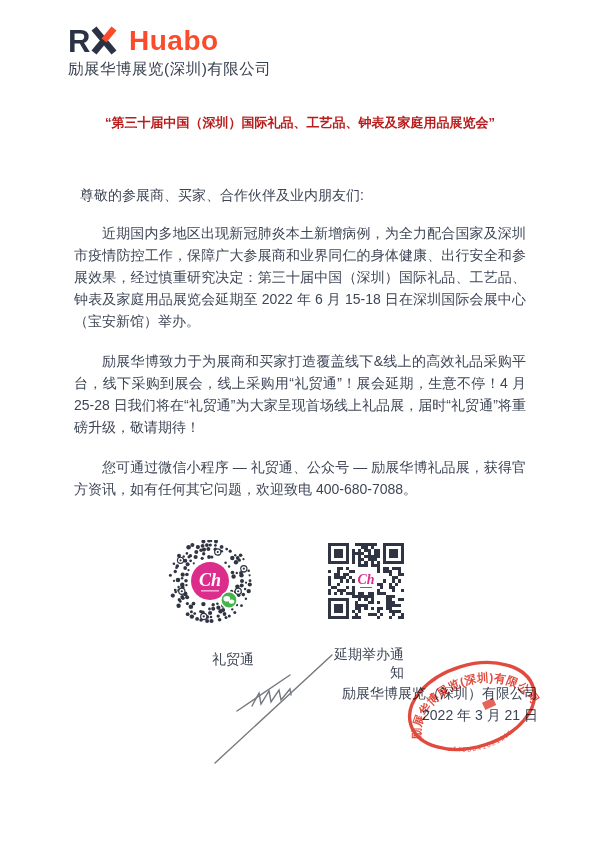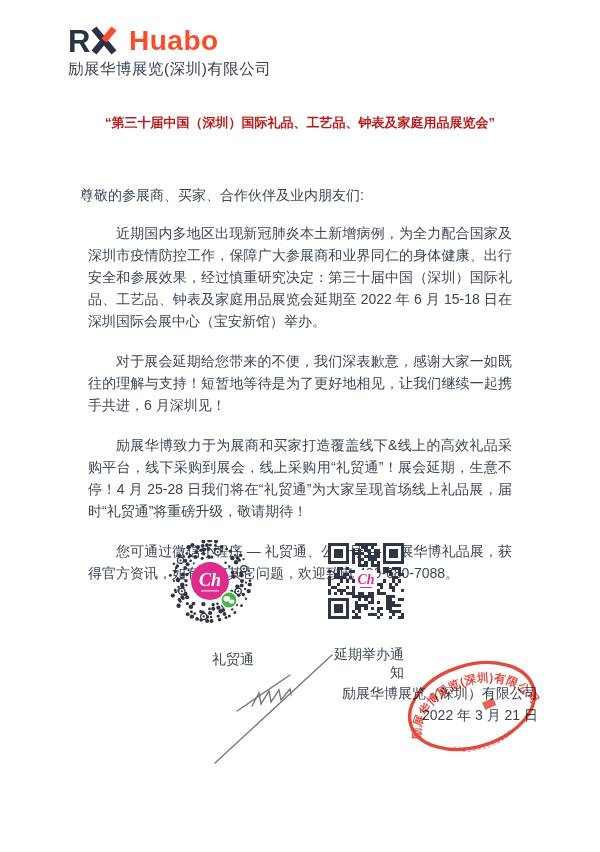--- a/index.html
+++ b/index.html
@@ -12,21 +12,21 @@
   .logo-row{display:flex;align-items:flex-end;gap:9px;height:32px;}
   .rx-mark{display:block;}
   .brand-word{font-size:28px;font-weight:800;color:#fb4b2a;letter-spacing:.5px;line-height:30px;}
   .company-name{margin-top:3px;font-size:15.5px;color:#394150;letter-spacing:.5px;}
   
   .title{position:absolute;left:0;right:0;top:110px;text-align:center;font-weight:bold;
          font-size:13px;line-height:26px;color:#b91c1c;}
   
   .content{position:absolute;left:72px;right:72px;top:184px;font-size:14px;line-height:22px;}
   .salutation{margin:0 0 16px 8px;}
-  .content p.para{margin:16px;text-indent:2em;text-align:justify;}
+  .content p.para{margin:2px;text-indent:2em;text-align:justify;}
   .content p.para + p.para{margin-top:18px;}
   
   .qr-block{position:absolute;text-align:right;}
   .qr-block .qr-label{margin-top:23px;font-size:14px;color:#3e4656;}
   .qr-left{left:166px;top:540px;width:88px;}
   .qr-right{left:326px;top:543px;width:78px;}
   
   .signature{position:absolute;left:212px;top:648px;width:126px;height:120px;}
   
   .signoff{position:absolute;right:62px;top:682px;text-align:right;font-size:14px;line-height:22px;color:#3c4454;}
@@ -52,21 +52,20 @@
     <div class="company-name">励展华博展览(深圳)有限公司</div>
   </div>
 
   <div class="title">
     <div>“第三十届中国（深圳）国际礼品、工艺品、钟表及家庭用品展览会”</div>
   </div>
 
   <div class="content">
     <p class="salutation">尊敬的参展商、买家、合作伙伴及业内朋友们:</p>
     <p class="para">近期国内多地区出现新冠肺炎本土新增病例，为全力配合国家及深圳市疫情防控工作，保障广大参展商和业界同仁的身体健康、出行安全和参展效果，经过慎重研究决定：第三十届中国（深圳）国际礼品、工艺品、钟表及家庭用品展览会延期至 2022 年 6 月 15-18 日在深圳国际会展中心（宝安新馆）举办。</p>
-    <p class="para">对于展会延期给您带来的不便，我们深表歉意，感谢大家一如既往的理解与支持！短暂地等待是为了更好地相见，让我们继续一起携手共进，6 月深圳见！</p>
     <p class="para">励展华博致力于为展商和买家打造覆盖线下&amp;线上的高效礼品采购平台，线下采购到展会，线上采购用“礼贸通”！展会延期，生意不停！4 月 25-28 日我们将在“礼贸通”为大家呈现首场线上礼品展，届时“礼贸通”将重磅升级，敬请期待！</p>
     <p class="para">您可通过微信小程序 — 礼贸通、公众号 — 励展华博礼品展，获得官方资讯，如有任何其它问题，欢迎致电 400-680-7088。</p>
   </div>
 
   <div class="qr-block qr-left">
     <svg id="mp-code" width="86" height="84" viewBox="0 0 86 84">
       <circle cx="63.6" cy="51.4" r="1.7" fill="#2f3542"></circle>
         <circle cx="61.5" cy="55.0" r="1.4" fill="#2f3542"></circle>
         <circle cx="57.5" cy="59.3" r="1.4" fill="#2f3542"></circle>
         <circle cx="49.4" cy="63.8" r="1.3" fill="#2f3542"></circle>

